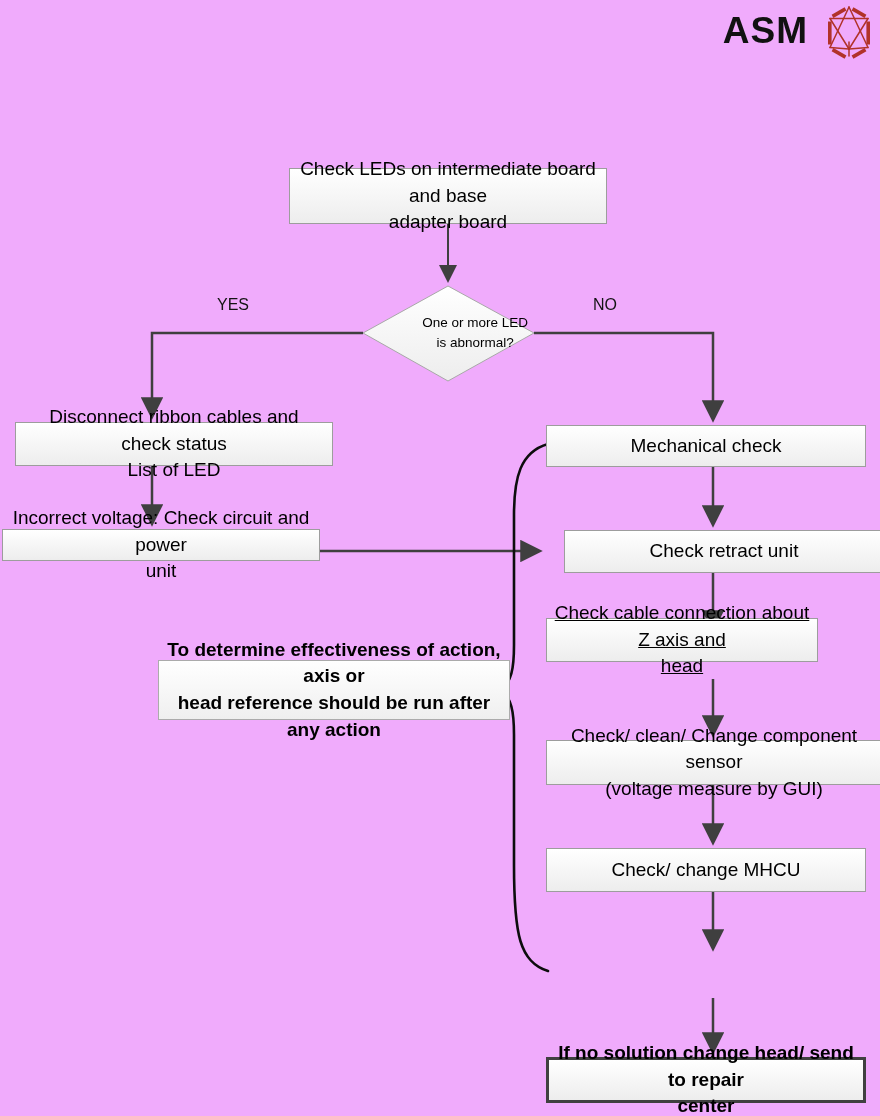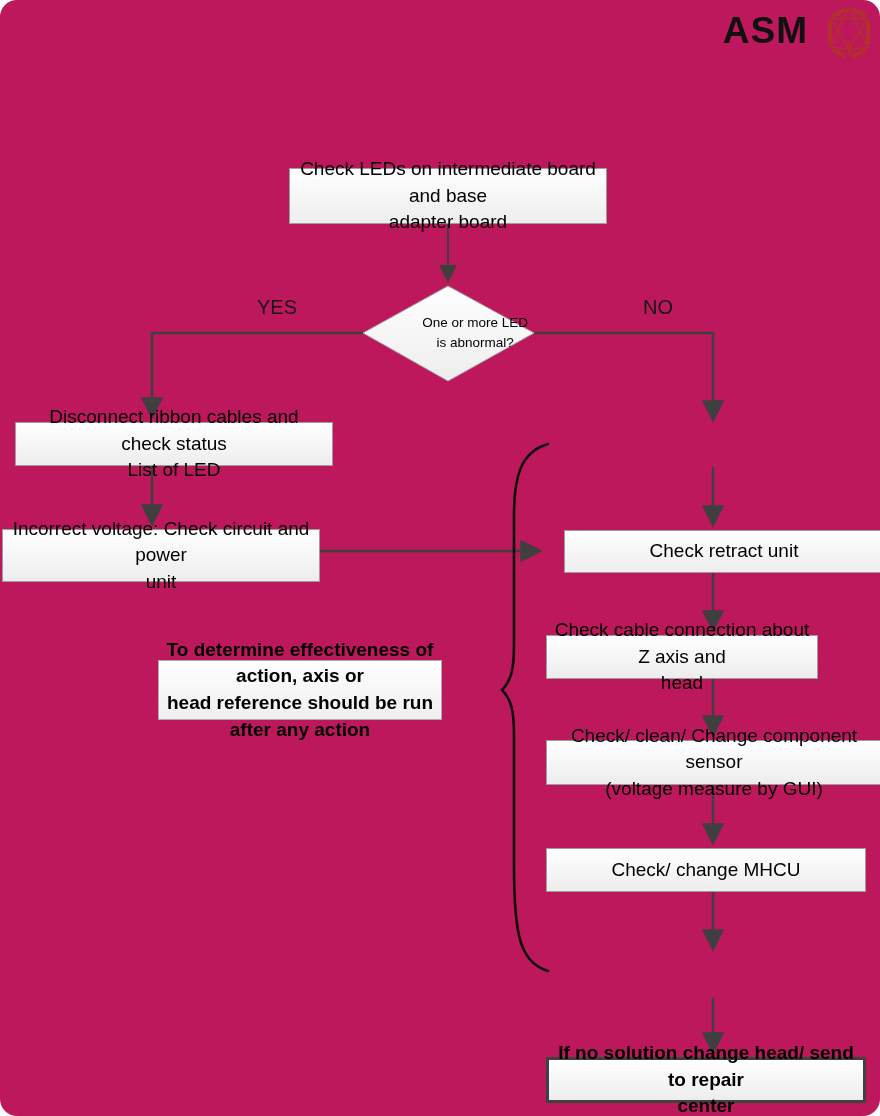--- a/index.html
+++ b/index.html
@@ -1,23 +1,22 @@
 <!DOCTYPE html>
 <html><head>
 <meta charset="utf-8">
 <style>
   * { margin: 0; padding: 0; box-sizing: border-box; }
   body { background: #ffffff; font-family: "Liberation Sans", sans-serif; }
   .canvas {
     position: relative;
     width: 880px;
     height: 1116px;
-    background: #be185d;
+    background: #f0abfc;
     overflow: hidden;
-    border-radius: 17px;
   }
   .connector-layer {
     position: absolute;
     left: 0; top: 0;
     width: 880px; height: 1116px;
     pointer-events: none;
   }
   .flow-node {
     position: absolute;
     display: flex;
@@ -40,22 +39,22 @@
     display: flex; align-items: center; justify-content: flex-end;
     text-align: center;
     font-size: 13.5px;
     line-height: 1.45;
     white-space: pre-line;
     color: #000000;
   }
   .branch-label {
     position: absolute;
     width: 80px;
-    text-align: right;
-    font-size: 20px;
+    text-align: left;
+    font-size: 16px;
     color: #141414;
   }
   .note-node {
     font-weight: bold;
     background: linear-gradient(#ffffff, #efefef);
     border: 1px solid #ababab;
   }
   .final-node {
     font-weight: bold;
     border: 3px solid #404040;
@@ -157,43 +156,46 @@
 is abnormal?</span>
   </div>
 
   <div class="branch-label" style="left:217px; top:296px;">YES</div>
   <div class="branch-label" style="left:593px; top:296px;">NO</div>
 
   <div class="flow-node" style="left:2px; top:422px; width:318px; height:44px;margin-left:13px;">
     <span class="node-label">Disconnect ribbon cables and check status
 List of LED</span>
   </div>
-  <div class="flow-node" style="left:2px; top:529px; width:318px; height:53px;">
+  <div class="flow-node" style="left:2px; top:529px; width:318px; height:32px;">
     <span class="node-label">Incorrect voltage: Check circuit and power
 unit</span>
   </div>
 
+  <div class="flow-node" style="left:546px; top:425px; width:320px; height:42px;">
+    <span class="node-label">Mechanical check</span>
+  </div>
   <div class="flow-node" style="left:564px; top:530px; width:320px; height:43px;">
     <span class="node-label">Check retract unit</span>
   </div>
-  <div class="flow-node" style="left:546px; top:635px; width:272px; height:44px;">
+  <div class="flow-node" style="left:546px; top:618px; width:272px; height:44px;text-decoration:underline;">
     <span class="node-label">Check cable connection about Z axis and
 head</span>
   </div>
   <div class="flow-node" style="left:546px; top:740px; width:336px; height:45px;">
     <span class="node-label">Check/ clean/ Change component sensor
 (voltage measure by GUI)</span>
   </div>
   <div class="flow-node" style="left:546px; top:848px; width:320px; height:44px;">
     <span class="node-label">Check/ change MHCU</span>
   </div>
 
   <div class="flow-node final-node" style="left:546px; top:1057px; width:320px; height:46px;">
     <span class="node-label">If no solution change head/ send to repair
 center</span>
   </div>
 
-  <div class="flow-node note-node" style="left:158px; top:660px; width:284px; height:60px;">
+  <div class="flow-node note-node" style="left:158px; top:660px; width:352px; height:60px;">
     <span class="node-label">To determine effectiveness of action, axis or
 head reference should be run after any action</span>
   </div>
 
 </div>
 
 </body></html>

